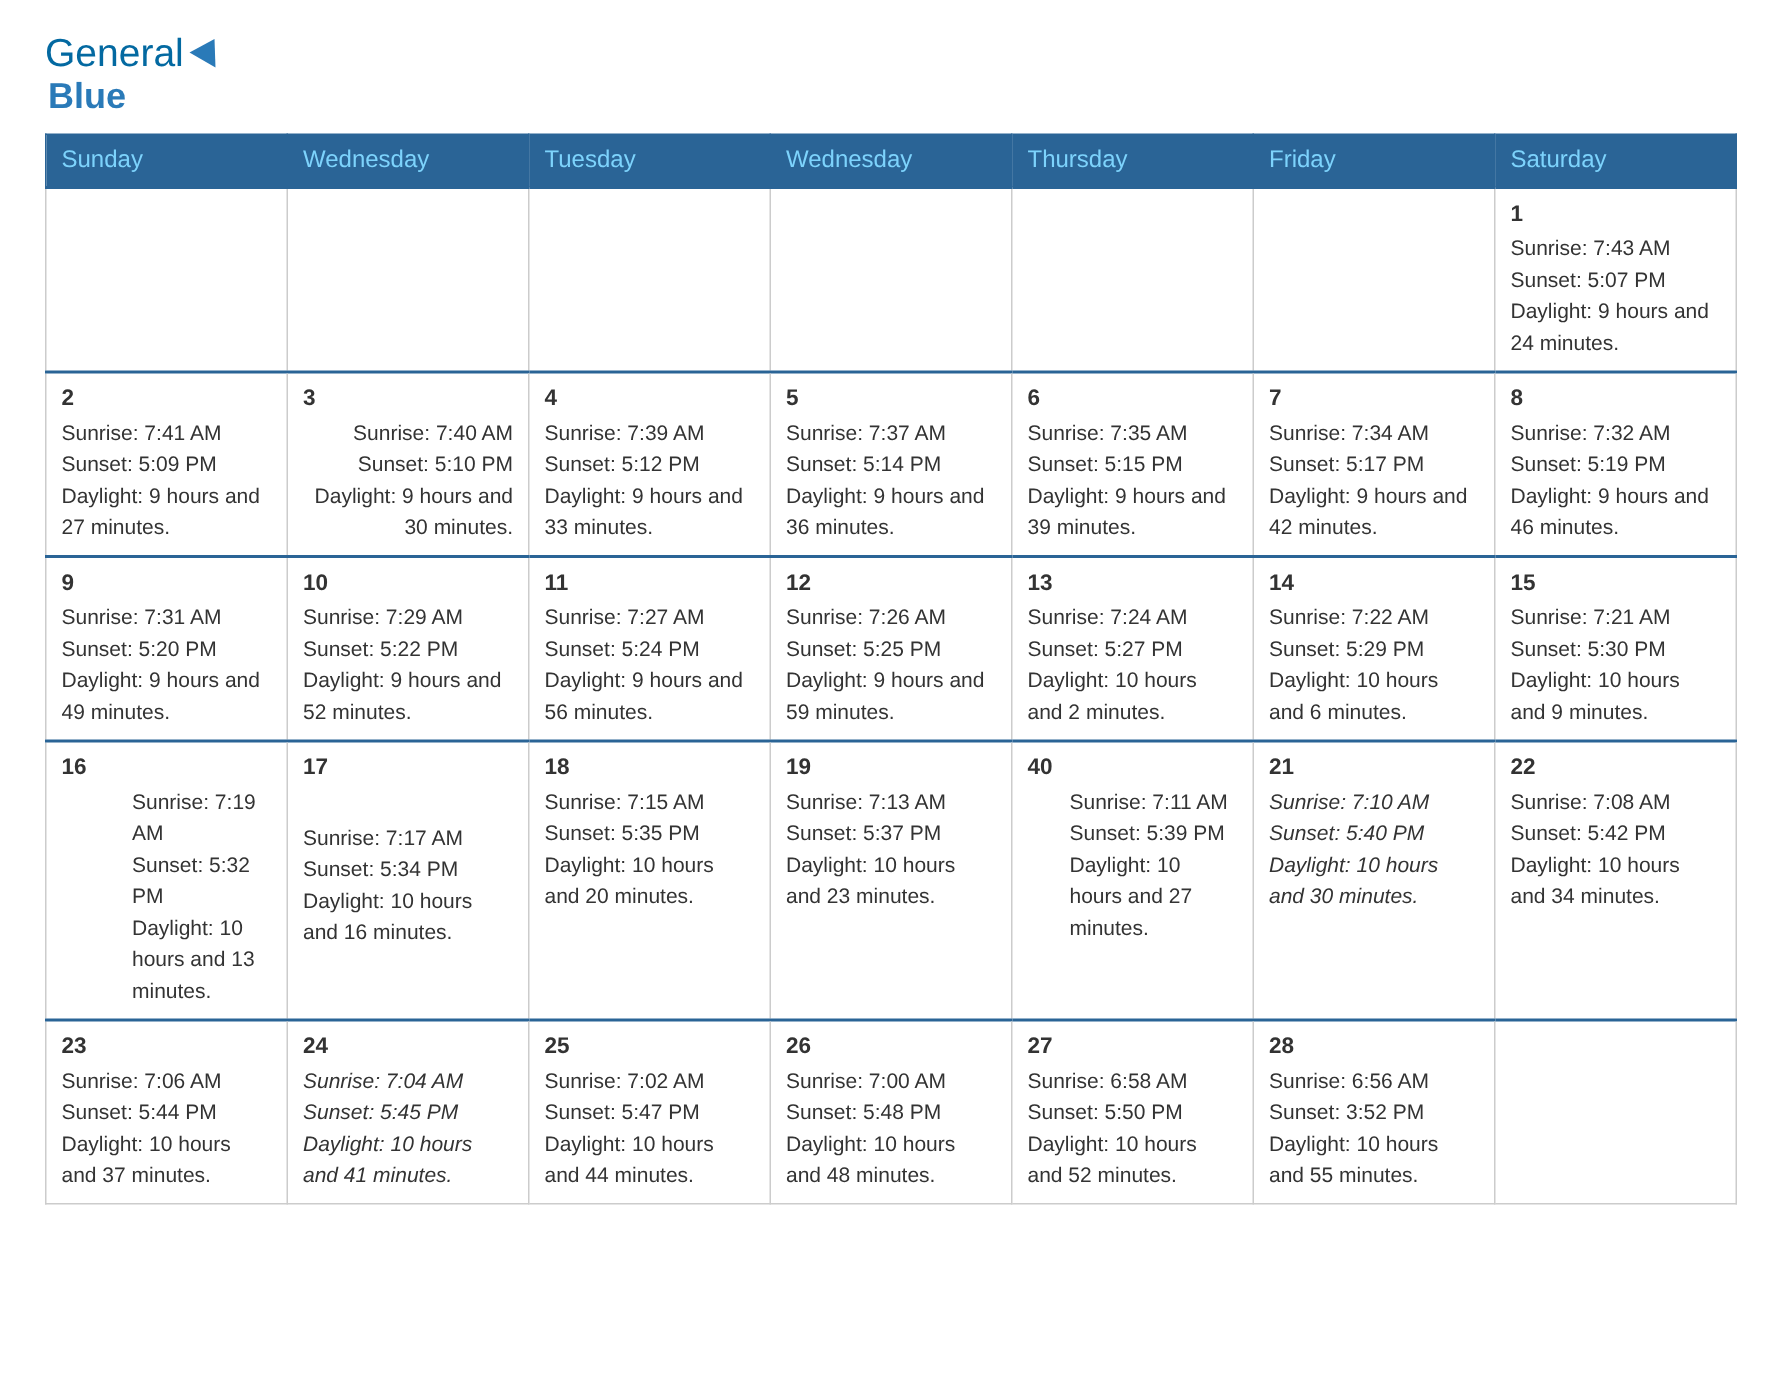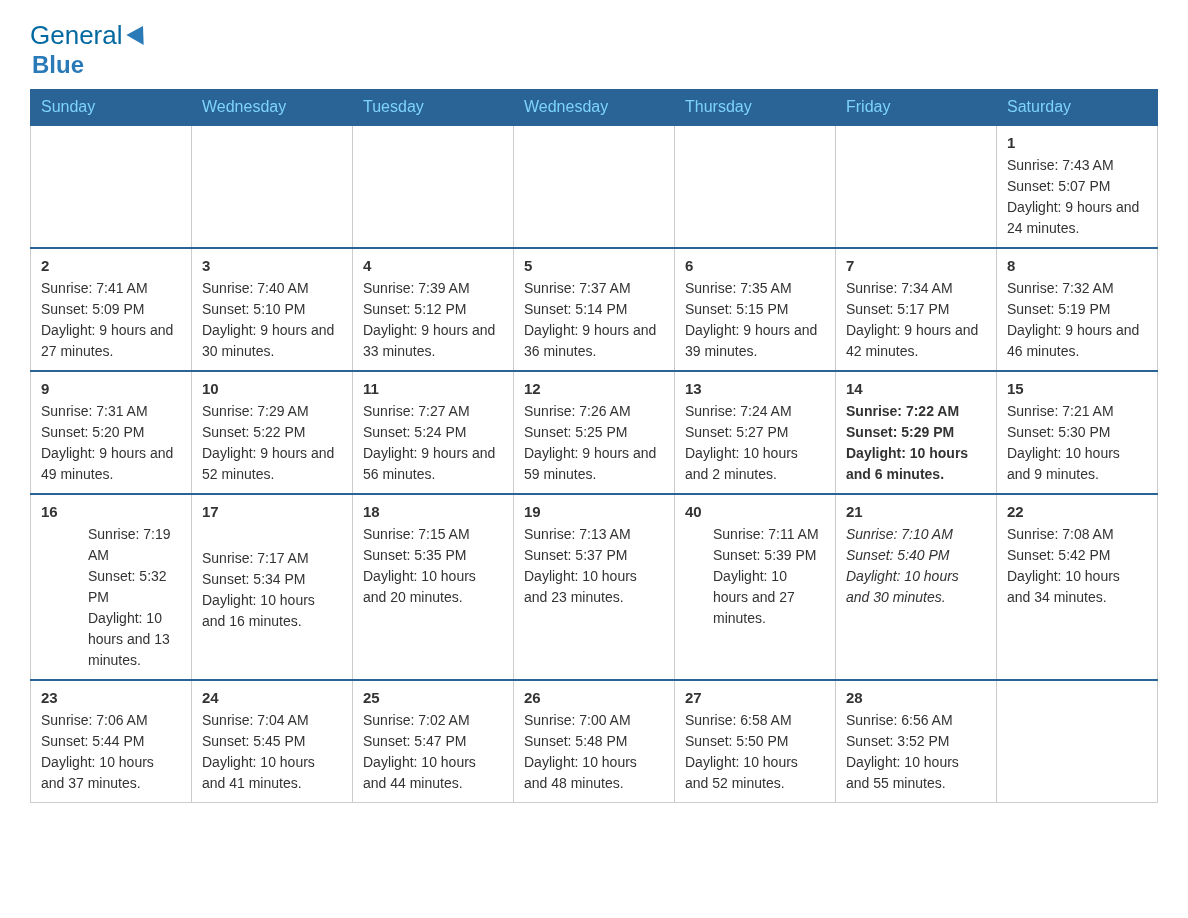--- a/index.html
+++ b/index.html
@@ -123,21 +123,21 @@
       </tr>
       <tr class="week-row">
         <td>
           <span class="day-num">2</span>
           <div class="day-info" style="white-space: pre-line;">Sunrise: 7:41 AM
 Sunset: 5:09 PM
 Daylight: 9 hours and 27 minutes.</div>
         </td>
         <td>
           <span class="day-num">3</span>
-          <div class="day-info" style="white-space: pre-line;">Sunrise: 7:40 AM
+          <div class="day-info" style="white-space: pre-line; text-align: right;">Sunrise: 7:40 AM
 Sunset: 5:10 PM
 Daylight: 9 hours and 30 minutes.</div>
         </td>
         <td>
           <span class="day-num">4</span>
           <div class="day-info" style="white-space: pre-line;">Sunrise: 7:39 AM
 Sunset: 5:12 PM
 Daylight: 9 hours and 33 minutes.</div>
         </td>
         <td>
@@ -191,21 +191,21 @@
 Daylight: 9 hours and 59 minutes.</div>
         </td>
         <td>
           <span class="day-num">13</span>
           <div class="day-info" style="white-space: pre-line;">Sunrise: 7:24 AM
 Sunset: 5:27 PM
 Daylight: 10 hours and 2 minutes.</div>
         </td>
         <td>
           <span class="day-num">14</span>
-          <div class="day-info" style="white-space: pre-line; font-weight: bold;">Sunrise: 7:22 AM
+          <div class="day-info" style="white-space: pre-line;">Sunrise: 7:22 AM
 Sunset: 5:29 PM
 Daylight: 10 hours and 6 minutes.</div>
         </td>
         <td>
           <span class="day-num">15</span>
           <div class="day-info" style="white-space: pre-line;">Sunrise: 7:21 AM
 Sunset: 5:30 PM
 Daylight: 10 hours and 9 minutes.</div>
         </td>
       </tr>
@@ -255,21 +255,21 @@
       </tr>
       <tr class="week-row">
         <td>
           <span class="day-num">23</span>
           <div class="day-info" style="white-space: pre-line;">Sunrise: 7:06 AM
 Sunset: 5:44 PM
 Daylight: 10 hours and 37 minutes.</div>
         </td>
         <td>
           <span class="day-num">24</span>
-          <div class="day-info" style="white-space: pre-line;">Sunrise: 7:04 AM
+          <div class="day-info" style="white-space: pre-line; font-style: italic;">Sunrise: 7:04 AM
 Sunset: 5:45 PM
 Daylight: 10 hours and 41 minutes.</div>
         </td>
         <td>
           <span class="day-num">25</span>
           <div class="day-info" style="white-space: pre-line;">Sunrise: 7:02 AM
 Sunset: 5:47 PM
 Daylight: 10 hours and 44 minutes.</div>
         </td>
         <td>

